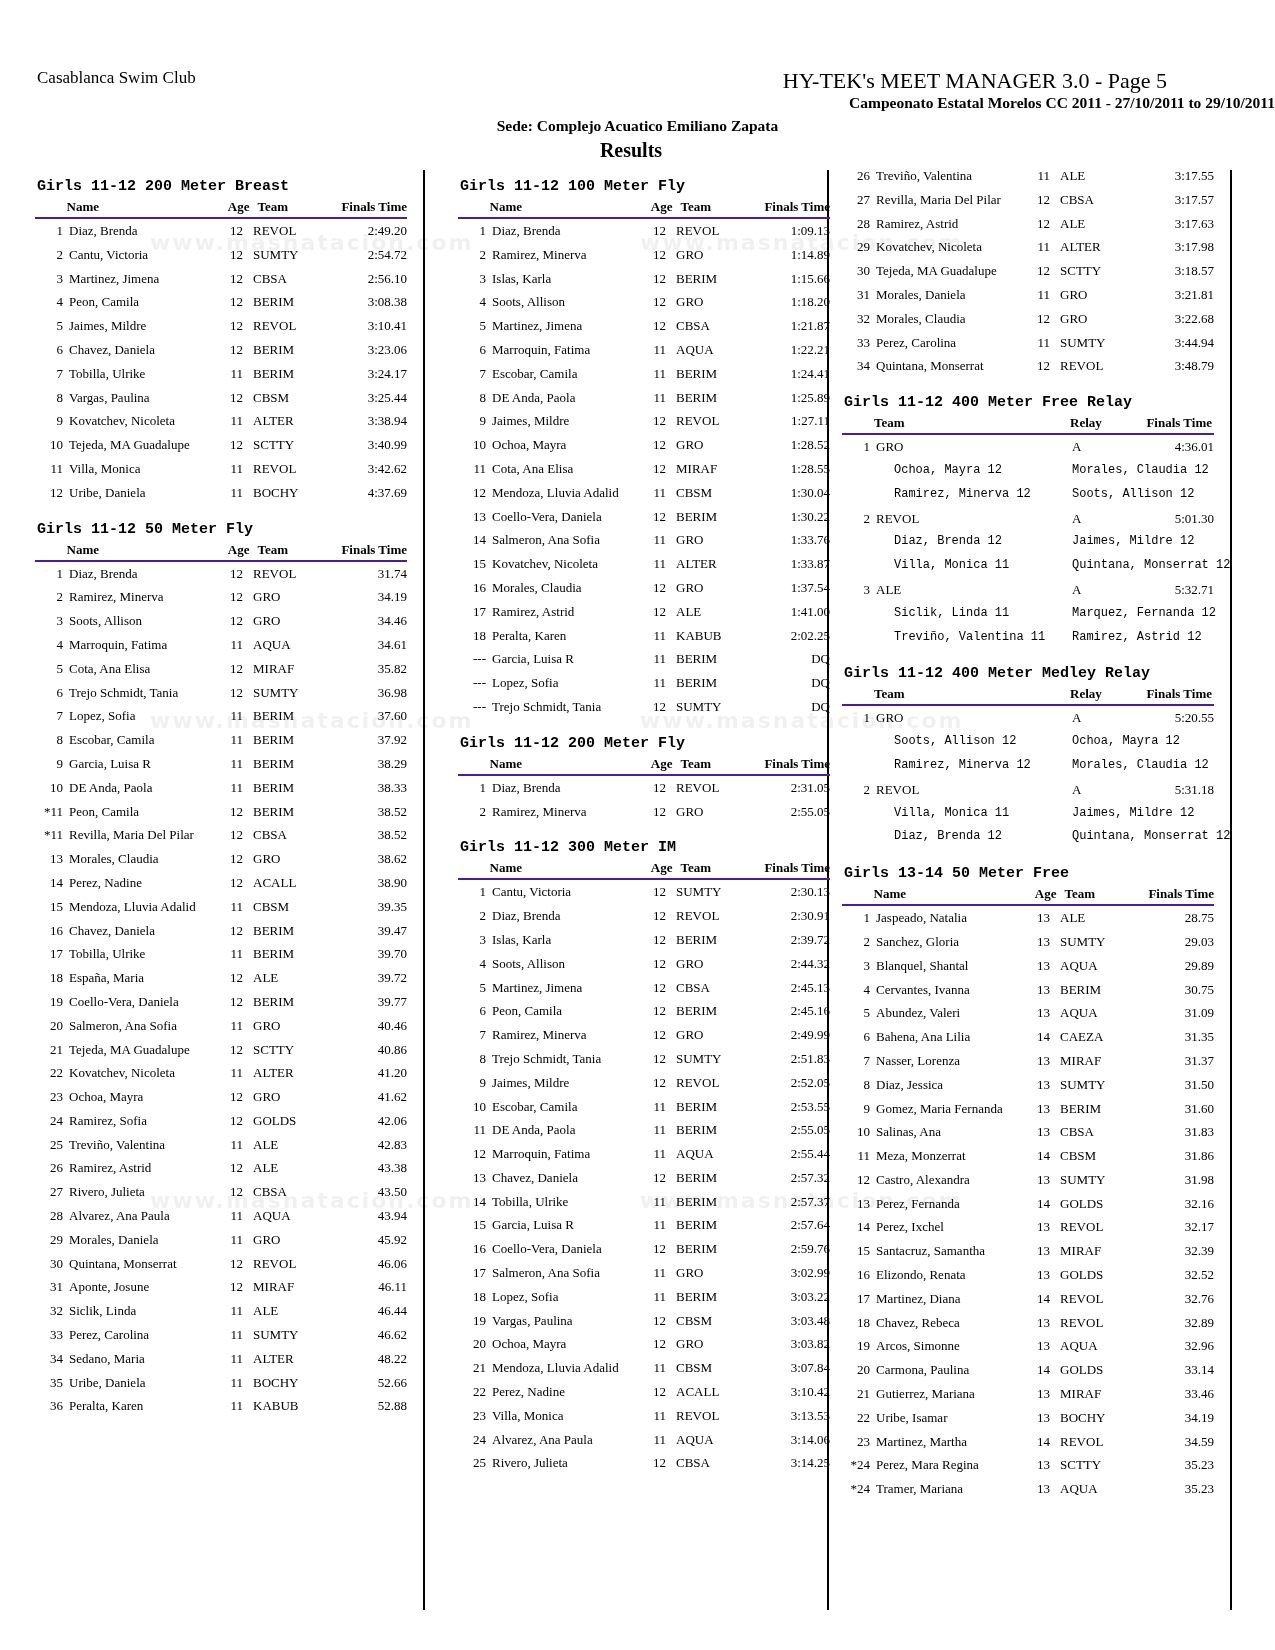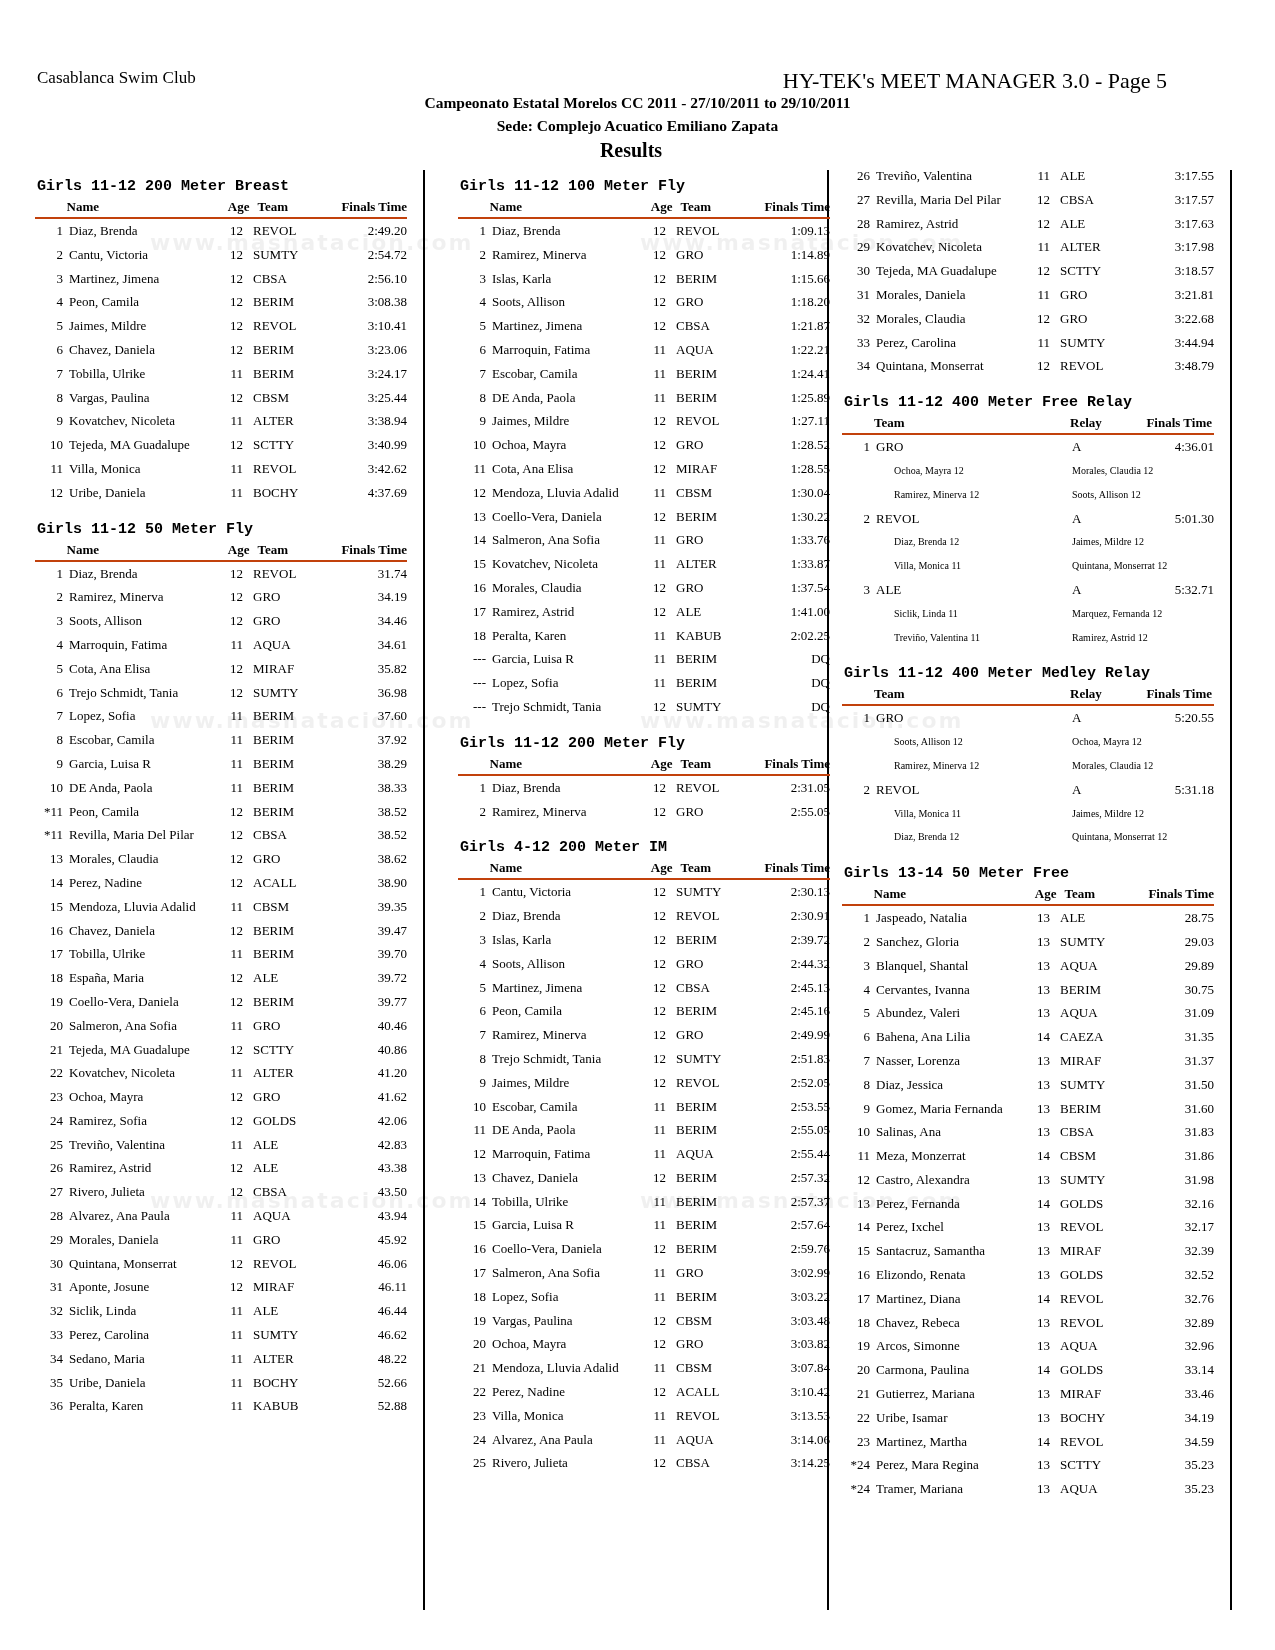--- a/index.html
+++ b/index.html
@@ -1,50 +1,50 @@
 <!DOCTYPE html>
 <html><head>
 <meta charset="utf-8">
 <style>
   html, body { margin: 0; padding: 0; background: #ffffff; }
   body { width: 1275px; height: 1650px; position: relative; overflow: hidden;
          font-family: "Liberation Serif", "DejaVu Serif", serif; color: #000; }
   .hdr-left { position: absolute; left: 37px; top: 68px; font-size: 17px; }
   .hdr-right { position: absolute; right: 108px; top: 68px; font-size: 22px; }
-  .meet-title { position: absolute; left: 0; width: 1275px; top: 94px; text-align: center;
+  .meet-title { position: absolute; left: 0; width: 1275px; top: 94px; text-align: right;
                 font-size: 15.5px; font-weight: bold; }
   .meet-venue { position: absolute; left: 0; width: 1275px; top: 117px; text-align: center;
                 font-size: 15.5px; font-weight: bold; }
   .results-title { position: absolute; left: 0; width: 1262px; top: 139px; text-align: center;
                    font-size: 20px; font-weight: bold; }
   .col { position: absolute; top: 170px; width: 370px; }
   .col1 { left: 37px; }
   .col2 { left: 460px; }
   .col3 { left: 844px; }
   .vline { position: absolute; top: 170px; width: 2px; height: 1440px; background: #000; }
   .vl1 { left: 423px; }
   .vl2 { left: 827px; }
   .vl3 { left: 1230px; }
   .event { margin-bottom: 14px; }
   .event-title { font-weight: bold; font-size: 15px; height: 21px; line-height: 21px; margin-top: 6px; font-family: Liberation Mono, monospace; }
   .head-row { display: flex; font-weight: bold; font-size: 13px; height: 20px; line-height: 20px;
-              border-bottom: 2px solid #c2410c; margin-left: -2px; width: 372px; }
+              border-bottom: 2px solid #4c1d95; margin-left: -2px; width: 372px; }
   .row { display: flex; font-size: 13px; height: 23.8px; line-height: 23.8px; }
   .c-place { width: 32px; text-align: right; padding-right: 6px; box-sizing: border-box; }
   .c-name { width: 150px; white-space: nowrap; overflow: hidden; }
   .c-age { width: 34px; text-align: right; padding-right: 10px; box-sizing: border-box; }
   .c-team { width: 70px; }
   .c-time { width: 84px; text-align: right; }
   .head-row .c-age { padding-right: 0; width: 36px; }
   .head-row .c-team { padding-left: 8px; width: 68px; }
   .r-place { width: 32px; text-align: right; padding-right: 6px; box-sizing: border-box; }
   .r-team { width: 196px; }
   .r-relay { width: 72px; }
   .r-time { width: 70px; text-align: right; }
-  .swimmers { display: flex; font-size: 10px; height: 23.8px; line-height: 23.8px; }
+  .swimmers { display: flex; font-size: 12px; height: 23.8px; line-height: 23.8px; font-family: Liberation Mono, monospace; }
   .sw-a { width: 228px; padding-left: 50px; box-sizing: border-box; white-space: nowrap; }
   .sw-b { width: 142px; white-space: nowrap; }
   .watermark { position: absolute; font-family: "DejaVu Sans", sans-serif; font-weight: bold;
                font-size: 22px; color: rgba(0,0,0,0.06); letter-spacing: 2px; pointer-events: none; }
 </style>
 </head>
 <body>
 
 <div class="hdr-left">Casablanca Swim Club</div>
 <div class="hdr-right">HY-TEK's MEET MANAGER 3.0 - Page 5</div>
@@ -598,21 +598,21 @@
       </div>
       <div class="row">
         <span class="c-place">2</span>
         <span class="c-name">Ramirez, Minerva</span>
         <span class="c-age">12</span>
         <span class="c-team">GRO</span>
         <span class="c-time">2:55.05</span>
       </div>
     </div>
   <div class="event">
-      <div class="event-title">Girls 4-12 200 Meter IM</div>
+      <div class="event-title">Girls 11-12 300 Meter IM</div>
       <div class="head-row">
         <span class="c-place"></span>
         <span class="c-name">Name</span>
         <span class="c-age">Age</span>
         <span class="c-team">Team</span>
         <span class="c-time">Finals Time</span>
       </div>
       <div class="row">
         <span class="c-place">1</span>
         <span class="c-name">Cantu, Victoria</span>

